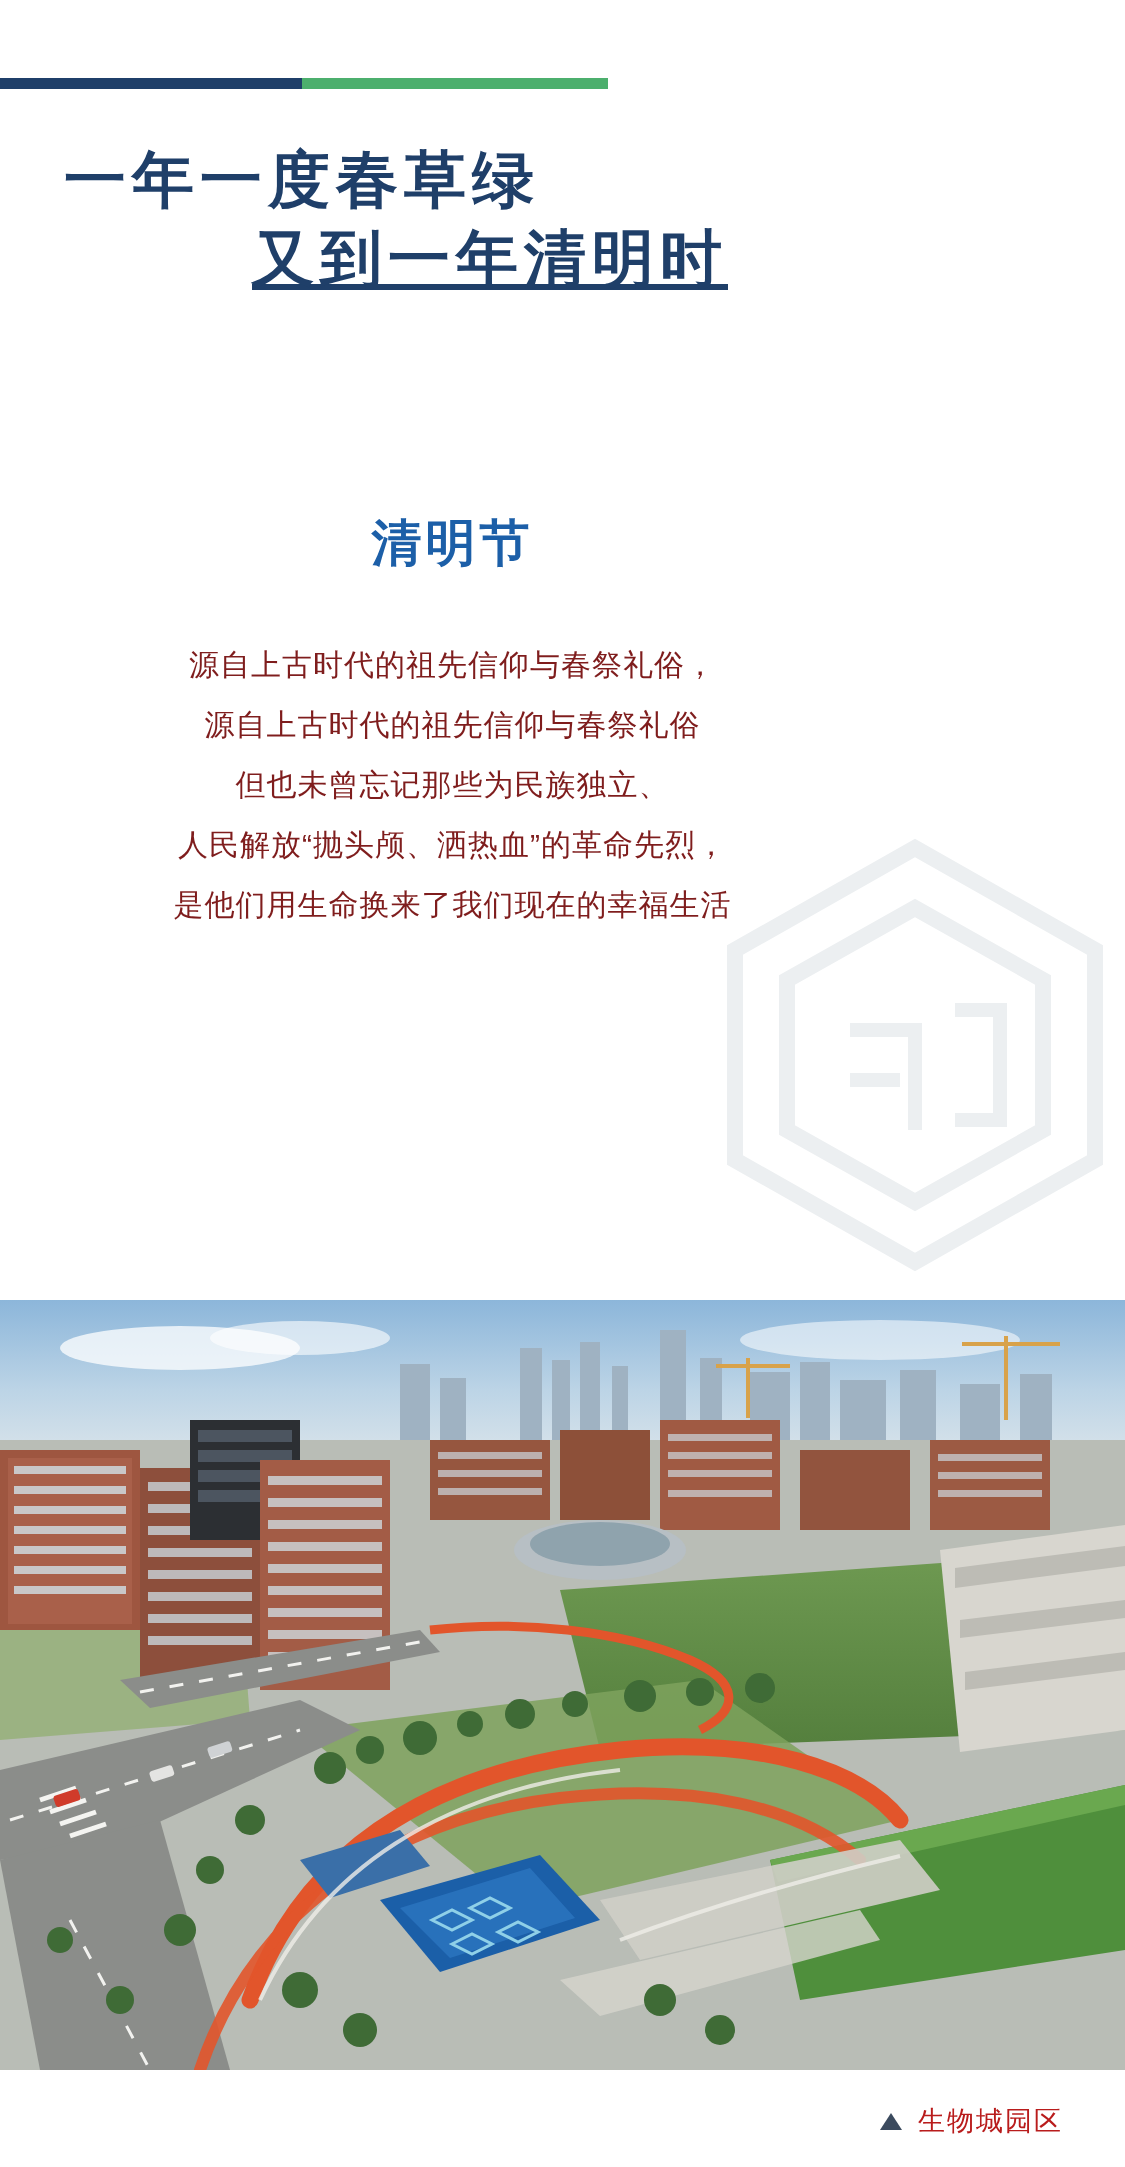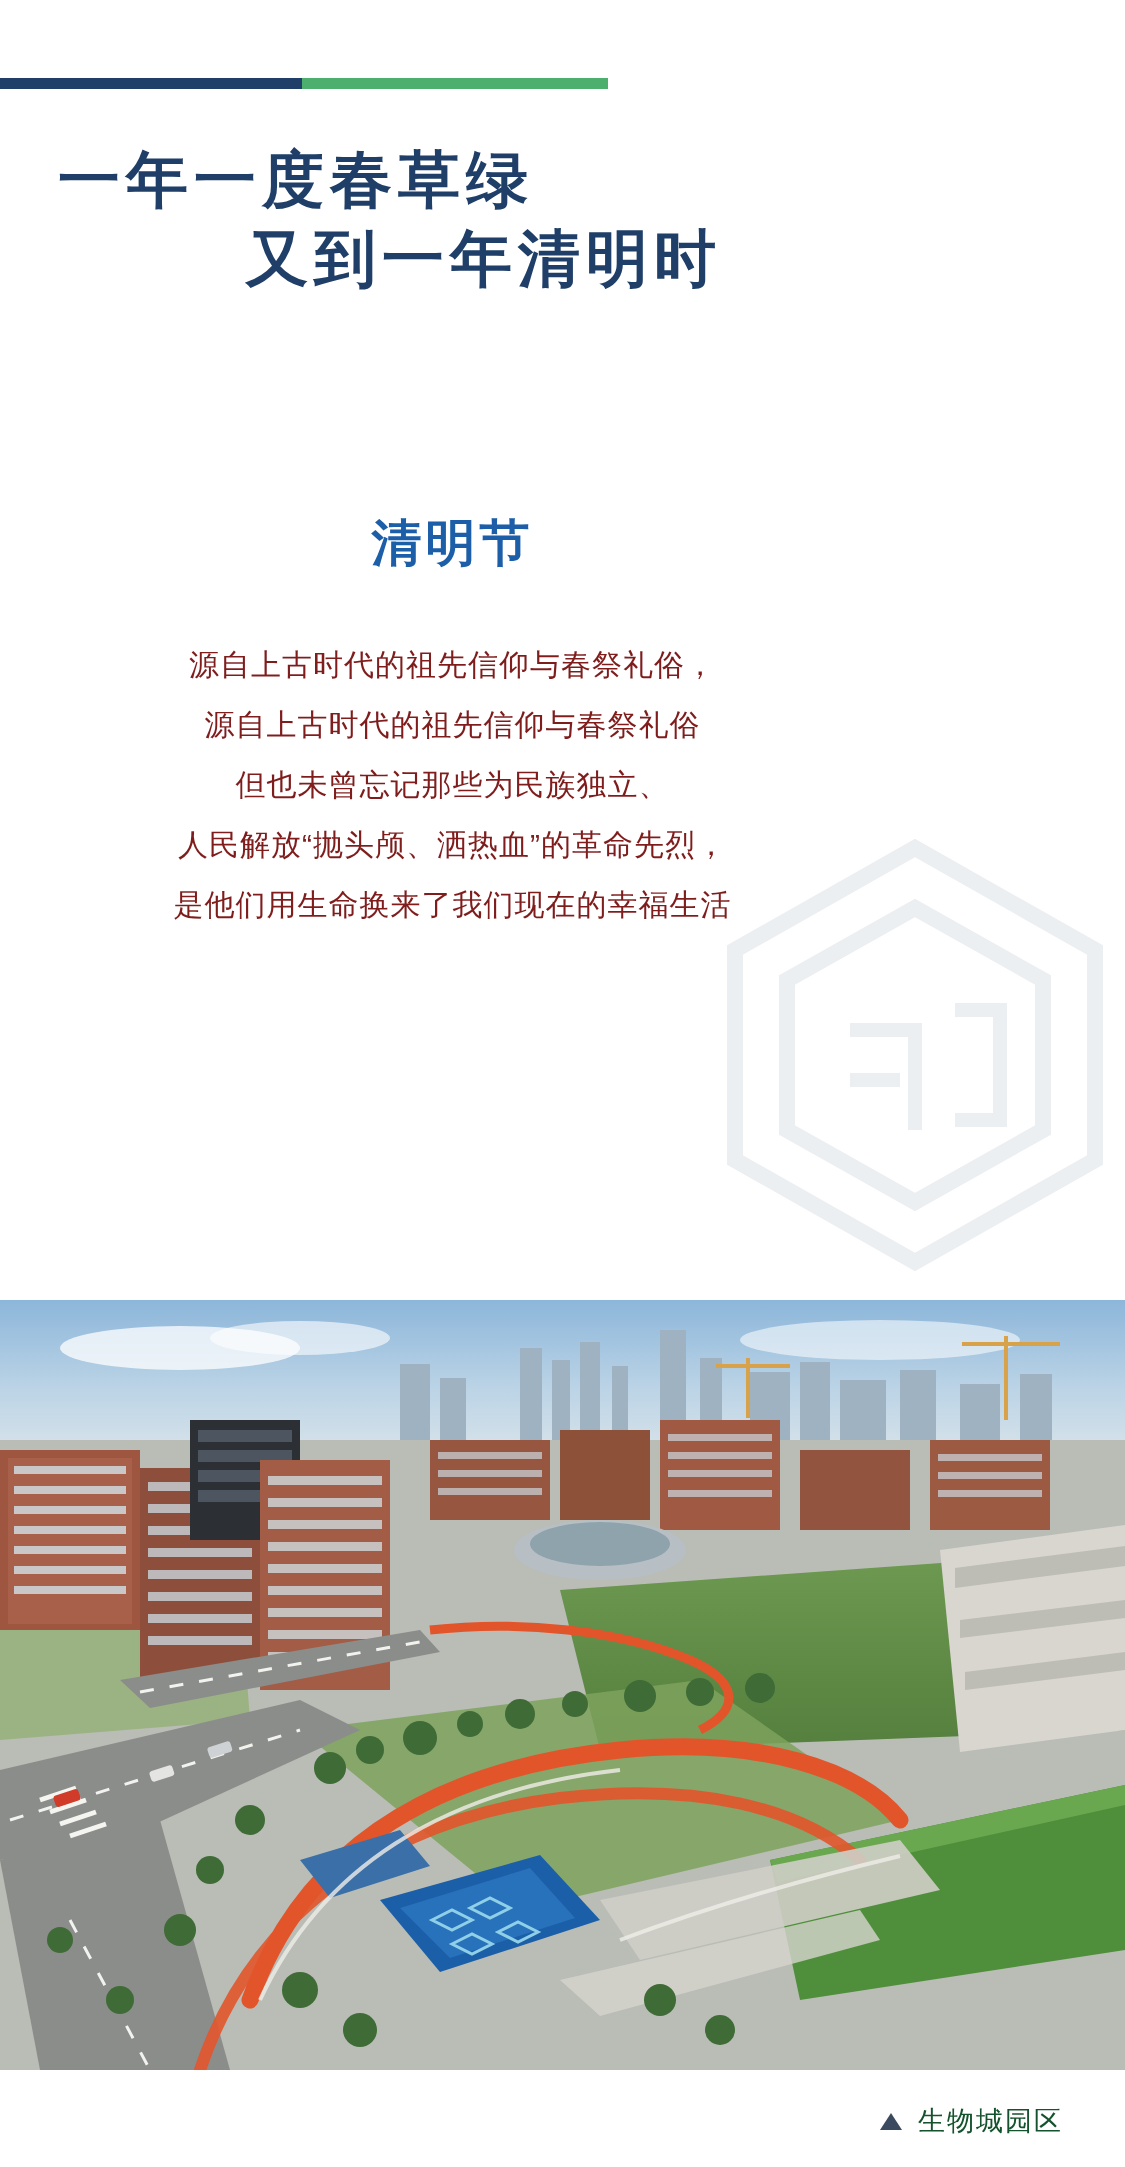--- a/index.html
+++ b/index.html
@@ -33,34 +33,34 @@
   .top-rule .seg-green {
     flex: 1;
     height: 100%;
     background: #4caf6d;
   }
 
   
   .headline {
     position: absolute;
     top: 140px;
-    left: 6px;
+    left: 12px;
     width: 1037px;
   }
   .headline .line {
     font-family: "DejaVu Serif", "Liberation Serif", serif;
     font-weight: bold;
     font-size: 62px;
     letter-spacing: 6px;
     color: #1f3f69;
     line-height: 1.28;
     white-space: nowrap;
   }
   .headline .line1 { margin-left: 52px; }
-  .headline .line2 { margin-left: 240px; }
+  .headline .line2 { margin-left: 240px; text-decoration: underline; }
 
   
   .watermark {
     position: absolute;
     top: 830px;
     left: 700px;
     width: 430px;
     height: 470px;
     opacity: 1;
     pointer-events: none;
@@ -120,21 +120,21 @@
   }
   .footer .tri {
     width: 0; height: 0;
     border-left: 11px solid transparent;
     border-right: 11px solid transparent;
     border-bottom: 17px solid #3b4a5e;
     margin-right: 16px;
   }
   .footer .label {
     font-size: 27px;
-    color: #14532d;
+    color: #b91c1c;
     letter-spacing: 2px;
   }
 </style>
 </head>
 <body>
 
 <div class="top-rule">
   <div class="seg-dark"></div>
   <div class="seg-green"></div>
 </div>

